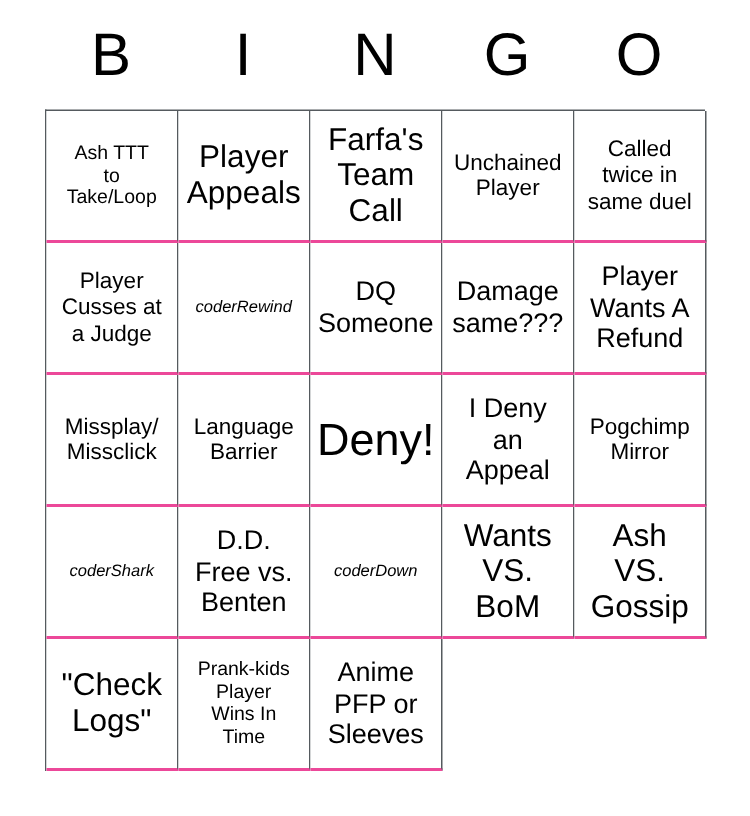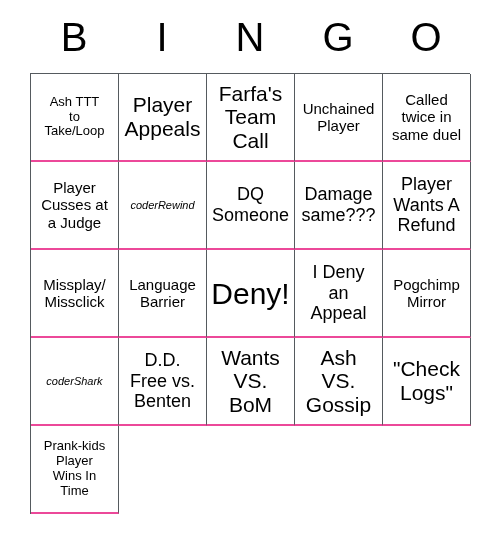--- a/index.html
+++ b/index.html
@@ -158,34 +158,42 @@
       </div>
       <div class="cell">
         <div class="cell-text fs-xs">coderShark</div>
       </div>
       <div class="cell">
         <div class="cell-text fs-lg">D.D.
 Free vs.
 Benten</div>
       </div>
       <div class="cell">
+        <div class="cell-text fs-xs">coderDown</div>
+      </div>
+      <div class="cell">
         <div class="cell-text fs-xl">Wants
 VS.
 BoM</div>
       </div>
       <div class="cell">
         <div class="cell-text fs-xl">Ash
 VS.
 Gossip</div>
       </div>
       <div class="cell">
         <div class="cell-text fs-xl">"Check
 Logs"</div>
       </div>
       <div class="cell">
         <div class="cell-text fs-sm">Prank-kids
 Player
 Wins In
 Time</div>
       </div>
+      <div class="cell">
+        <div class="cell-text fs-lg">Anime
+PFP or
+Sleeves</div>
+      </div>
     </div>
 
 </div>
 
 </body></html>

